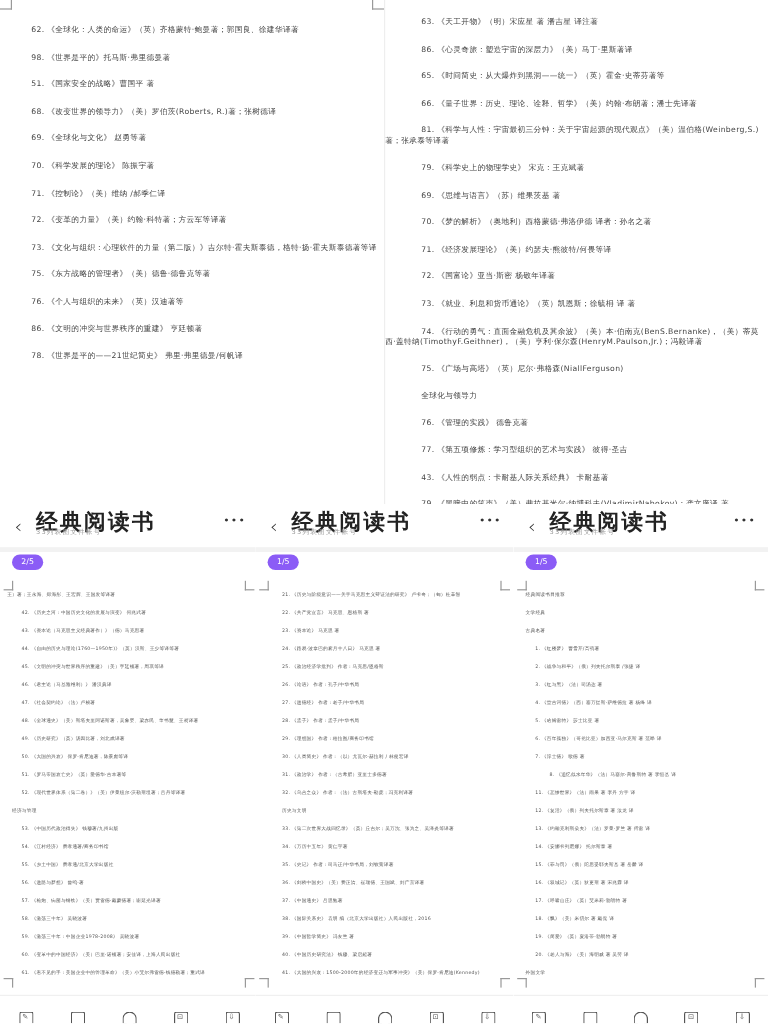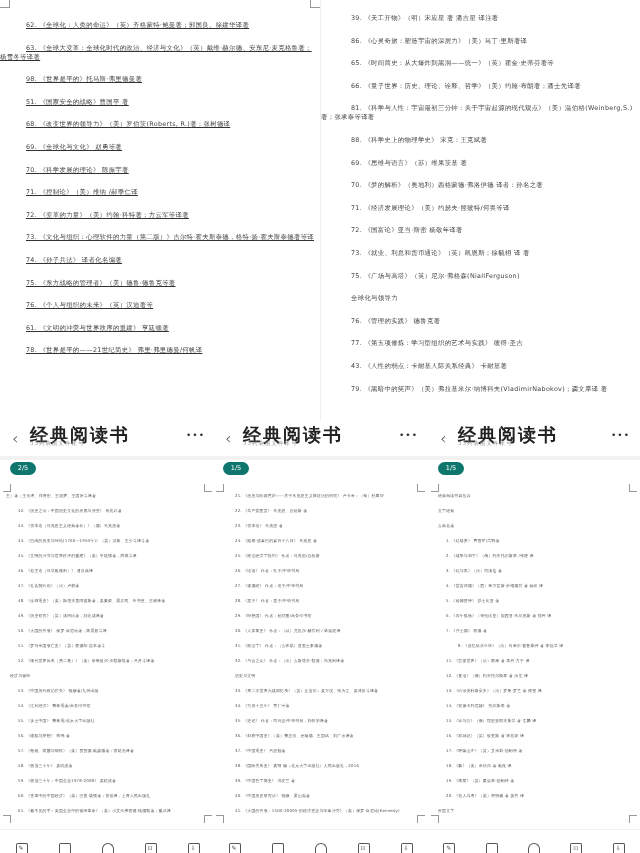--- a/index.html
+++ b/index.html
@@ -15,42 +15,42 @@
   .corner.tl { top: 0; left: 0; border-width: 0 1px 1px 0; }
   .corner.tr { top: 0; right: 0; border-width: 0 0 1px 1px; }
 
   .entry {
     font-size: 6.4px; line-height: 9px; color: #444; letter-spacing: 0.3px;
     padding-left: 26px; padding-right: 12px; margin-bottom: 13.6px;
     white-space: normal; word-break: break-all;
   }
   .entry.wrap { padding-left: 0; text-indent: 26px; padding-right: 6px; }
   .entry.plain { padding-left: 26px; }
-  .doc-page.left .entries { position: absolute; top: 21px; left: 0; right: 0; text-decoration: underline; }
+  .doc-page.left .entries { position: absolute; top: 21px; left: 0; right: 0; }
   .doc-page.right .entries { position: absolute; top: 14px; left: 0; right: 0; }
   .doc-page.right .entry { padding-left: 30px; }
   .doc-page.right .entry.wrap { padding-left: 0; text-indent: 30px; }
 
   .phone {
     position: absolute; top: 420px; height: 433px; background: #fff; overflow: hidden;
   }
   .phone.p1 { left: 0; width: 215px; }
   .phone.p2 { left: 213px; width: 215px; }
   .phone.p3 { left: 428px; width: 212px; }
 
   .phone .header { position: absolute; top: 0; left: 0; right: 0; height: 34px; background: #fff; }
   .phone .back { position: absolute; left: 12px; top: 9px; font-size: 16px; color: #333; font-weight: 300; }
   .phone .title { position: absolute; left: 30px; top: 3px; font-size: 18px; font-weight: bold; color: #222; letter-spacing: 2px; }
   .phone .subtitle { position: absolute; left: 30px; top: 20px; font-size: 5.5px; color: #999; letter-spacing: 1px; }
   .phone .more { position: absolute; right: 10px; top: 10px; font-size: 9px; color: #333; letter-spacing: 1px; }
   .phone .divider { position: absolute; top: 36px; left: 0; right: 0; height: 4px; background: #f2f2f2; }
 
   .phone .page-badge {
     position: absolute; top: 42px; left: 10px; width: 26px; height: 13px;
-    background: #0f766e; color: #fff; border-radius: 7px; font-size: 6.5px;
+    background: #8b5cf6; color: #fff; border-radius: 7px; font-size: 6.5px;
     text-align: center; line-height: 13px;
   }
   .phone .doc { position: absolute; top: 60px; left: 0; right: 0; bottom: 26px; }
   .phone .doc .pc { position: absolute; width: 8px; height: 8px; border-color: #999; border-style: solid; }
   .pc.ptl { top: 4px; left: 3px; border-width: 0 1px 1px 0; }
   .pc.ptr { top: 4px; right: 3px; border-width: 0 0 1px 1px; }
   .pc.pbl { bottom: 4px; left: 3px; border-width: 1px 1px 0 0; }
   .pc.pbr { bottom: 4px; right: 3px; border-width: 1px 0 0 1px; }
 
   .phone .lines { position: absolute; top: 13px; left: 0; right: 0; }
@@ -77,50 +77,49 @@
   .tool .glyph { position: absolute; top: 0; left: 2px; font-size: 6px; line-height: 7px; color: #555; }
 </style>
 </head>
 <body>
 
 <div class="doc-page left">
   <div class="corner tl"></div>
   <div class="corner tr"></div>
   <div class="entries" id="tl-entries">
       <div class="entry">62. 《全球化：人类的命运》（英）齐格蒙特·鲍曼著；郭国良、徐建华译著</div>
-      <div class="entry wrap">63. 《全球大变革：全球化时代的政治、经济与文化》（英）戴维·赫尔德、安东尼·麦克格鲁著；杨雪冬等译著</div>
       <div class="entry">98. 《世界是平的》托马斯·弗里德曼著</div>
       <div class="entry">51. 《国家安全的战略》曹国平 著</div>
       <div class="entry">68. 《改变世界的领导力》（美）罗伯茨(Roberts, R.)著；张树德译</div>
       <div class="entry">69. 《全球化与文化》 赵勇等著</div>
       <div class="entry">70. 《科学发展的理论》 陈振宇著</div>
       <div class="entry">71. 《控制论》（美）维纳 /郝季仁译</div>
       <div class="entry">72. 《变革的力量》（美）约翰·科特著；方云军等译著</div>
       <div class="entry wrap">73. 《文化与组织：心理软件的力量（第二版）》吉尔特·霍夫斯泰德，格特·扬·霍夫斯泰德著等译</div>
-      <div class="entry">74. 《孙子兵法》 译者化名编著</div>
       <div class="entry">75. 《东方战略的管理者》（美）德鲁·德鲁克等著</div>
       <div class="entry">76. 《个人与组织的未来》（英）汉迪著等</div>
-      <div class="entry">61. 《文明的冲突与世界秩序的重建》 亨廷顿著</div>
+      <div class="entry">86. 《文明的冲突与世界秩序的重建》 亨廷顿著</div>
       <div class="entry">78. 《世界是平的——21世纪简史》 弗里·弗里德曼/何帆译</div>
     </div>
 </div>
 
 <div class="doc-page right">
   <div class="entries" id="tr-entries">
-      <div class="entry">39. 《天工开物》（明）宋应星 著 潘吉星 译注著</div>
+      <div class="entry">63. 《天工开物》（明）宋应星 著 潘吉星 译注著</div>
       <div class="entry">86. 《心灵奇旅：塑造宇宙的深层力》（美）马丁·里斯著译</div>
       <div class="entry">65. 《时间简史：从大爆炸到黑洞——统一》（英）霍金·史蒂芬著等</div>
       <div class="entry">66. 《量子世界：历史、理论、诠释、哲学》（美）约翰·布朗著；潘士先译著</div>
       <div class="entry wrap">81. 《科学与人性：宇宙最初三分钟：关于宇宙起源的现代观点》（美）温伯格(Weinberg,S.)著；张承泰等译著</div>
-      <div class="entry">88. 《科学史上的物理学史》 宋克：王克斌著</div>
+      <div class="entry">79. 《科学史上的物理学史》 宋克：王克斌著</div>
       <div class="entry">69. 《思维与语言》（苏）维果茨基 著</div>
       <div class="entry">70. 《梦的解析》（奥地利）西格蒙德·弗洛伊德 译者：孙名之著</div>
       <div class="entry">71. 《经济发展理论》（美）约瑟夫·熊彼特/何畏等译</div>
       <div class="entry">72. 《国富论》亚当·斯密 杨敬年译著</div>
       <div class="entry">73. 《就业、利息和货币通论》（英）凯恩斯；徐毓枏 译 著</div>
+      <div class="entry wrap">74. 《行动的勇气：直面金融危机及其余波》（美）本·伯南克(BenS.Bernanke)，（美）蒂莫西·盖特纳(TimothyF.Geithner)，（美）亨利·保尔森(HenryM.Paulson,Jr.)；冯毅译著</div>
       <div class="entry">75. 《广场与高塔》（英）尼尔·弗格森(NiallFerguson)</div>
       <div class="entry plain">全球化与领导力</div>
       <div class="entry">76. 《管理的实践》 德鲁克著</div>
       <div class="entry">77. 《第五项修炼：学习型组织的艺术与实践》 彼得·圣吉</div>
       <div class="entry">43. 《人性的弱点：卡耐基人际关系经典》 卡耐基著</div>
       <div class="entry">79. 《黑暗中的笑声》（美）弗拉基米尔·纳博科夫(VladimirNabokov)；龚文庠译 著</div>
     </div>
 </div>
 
 <div class="phone p1">

